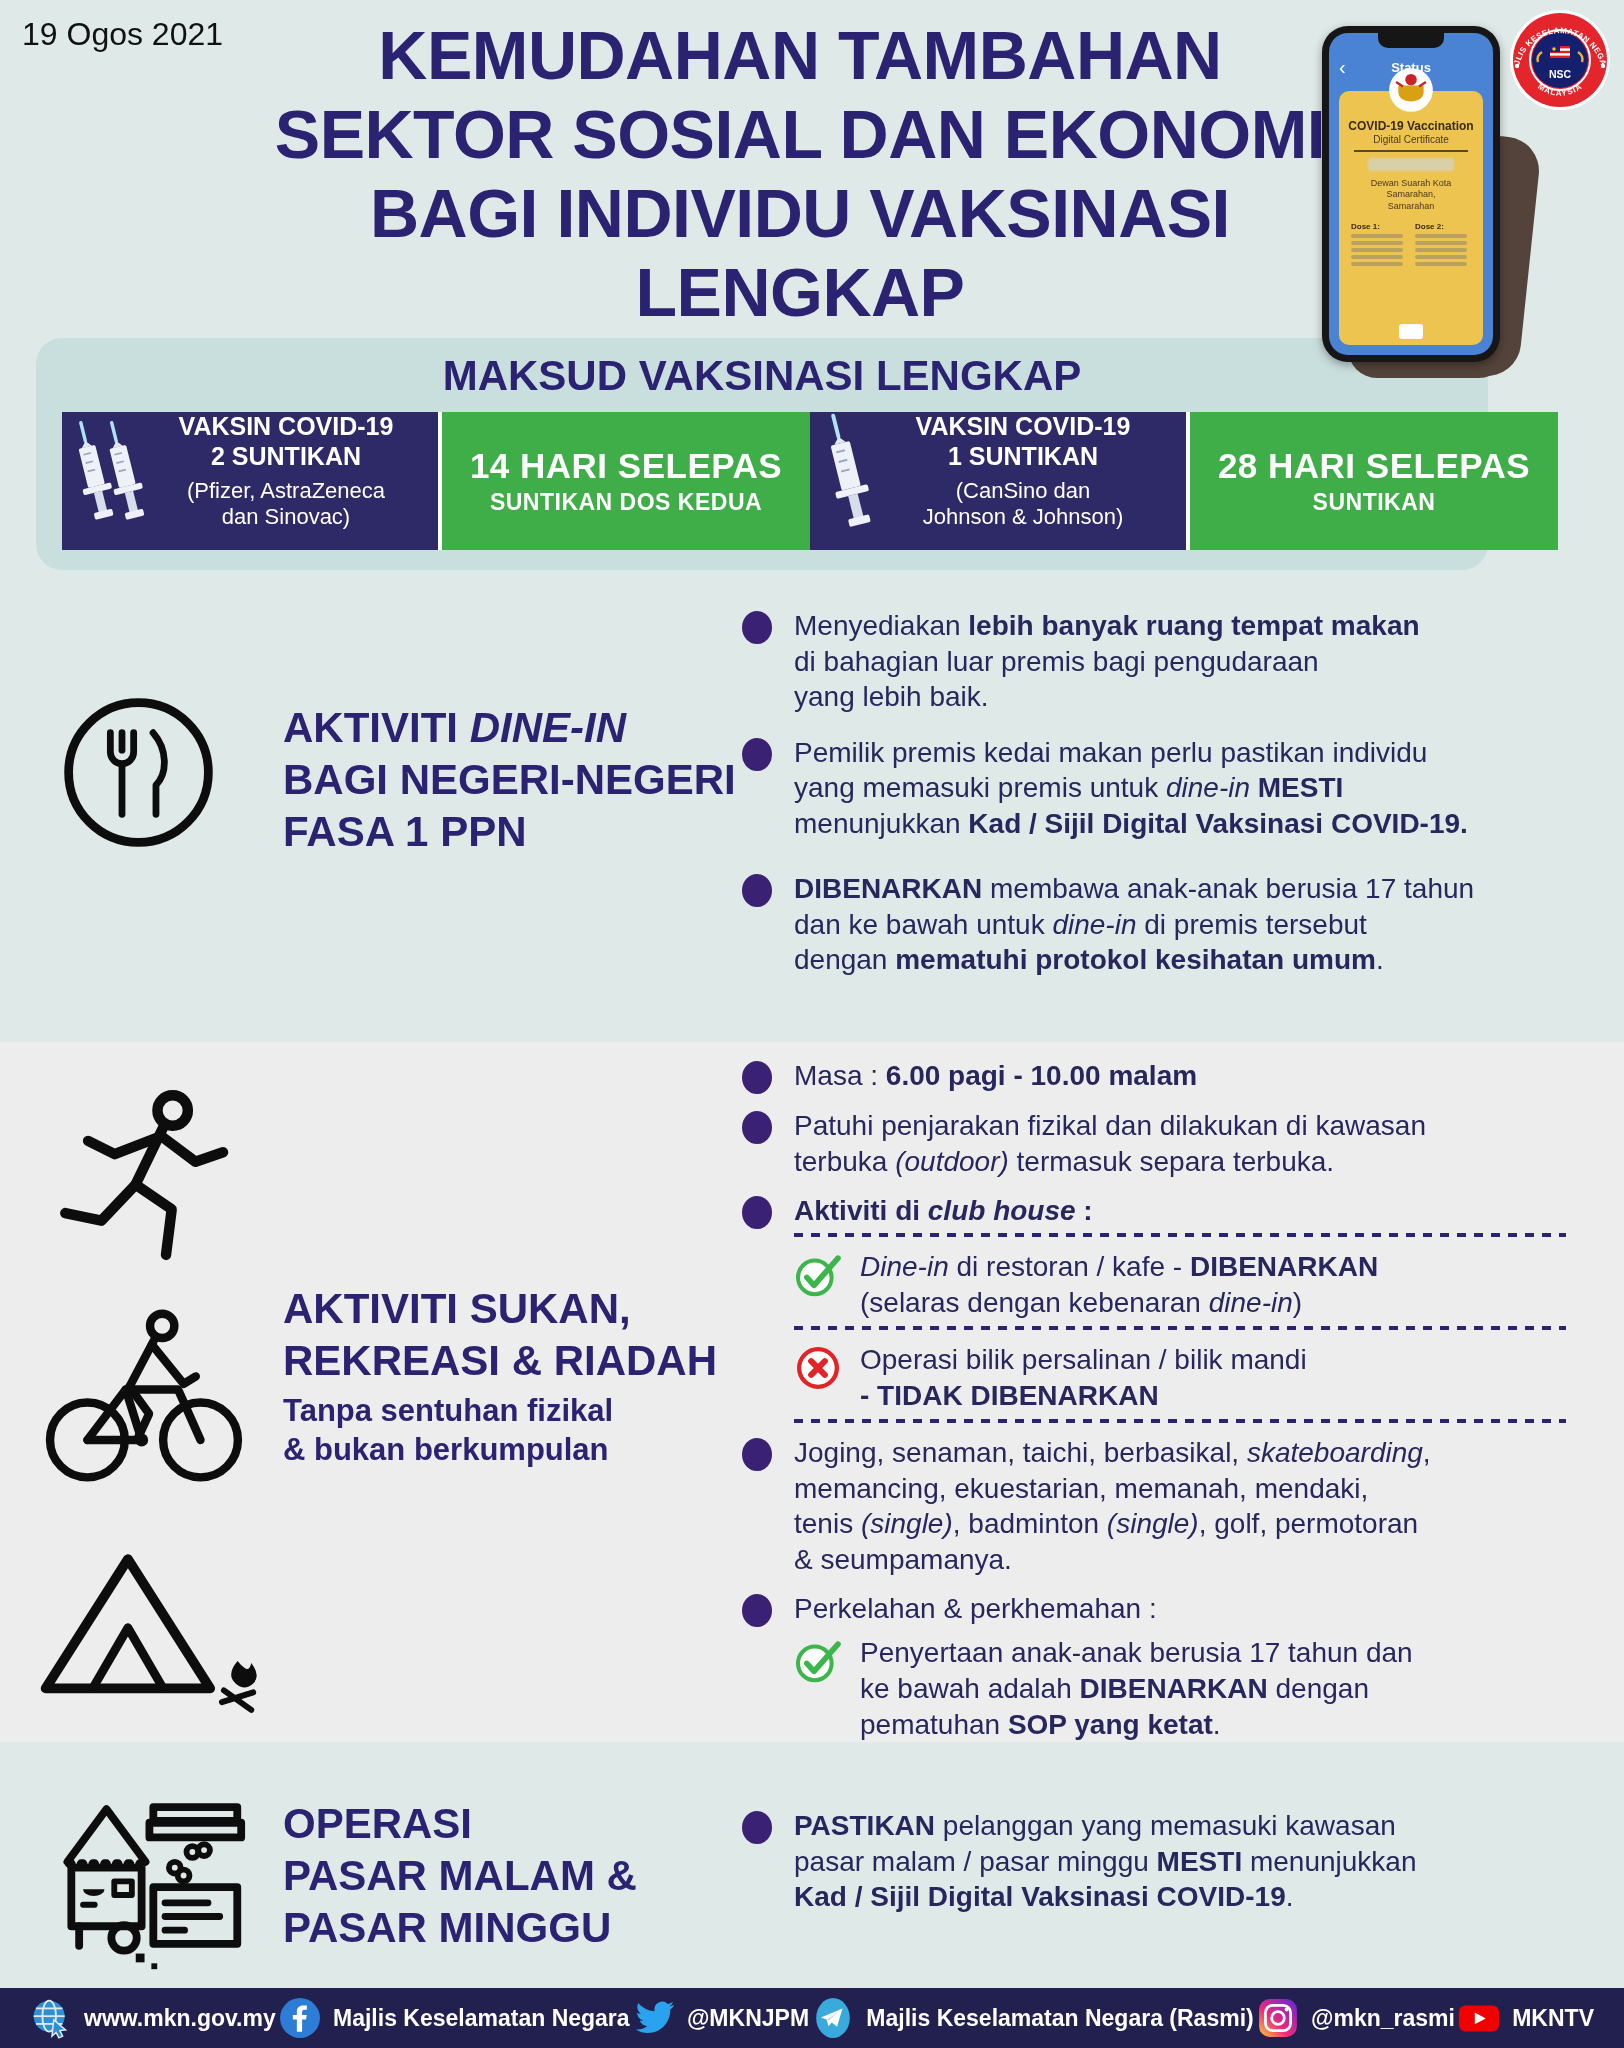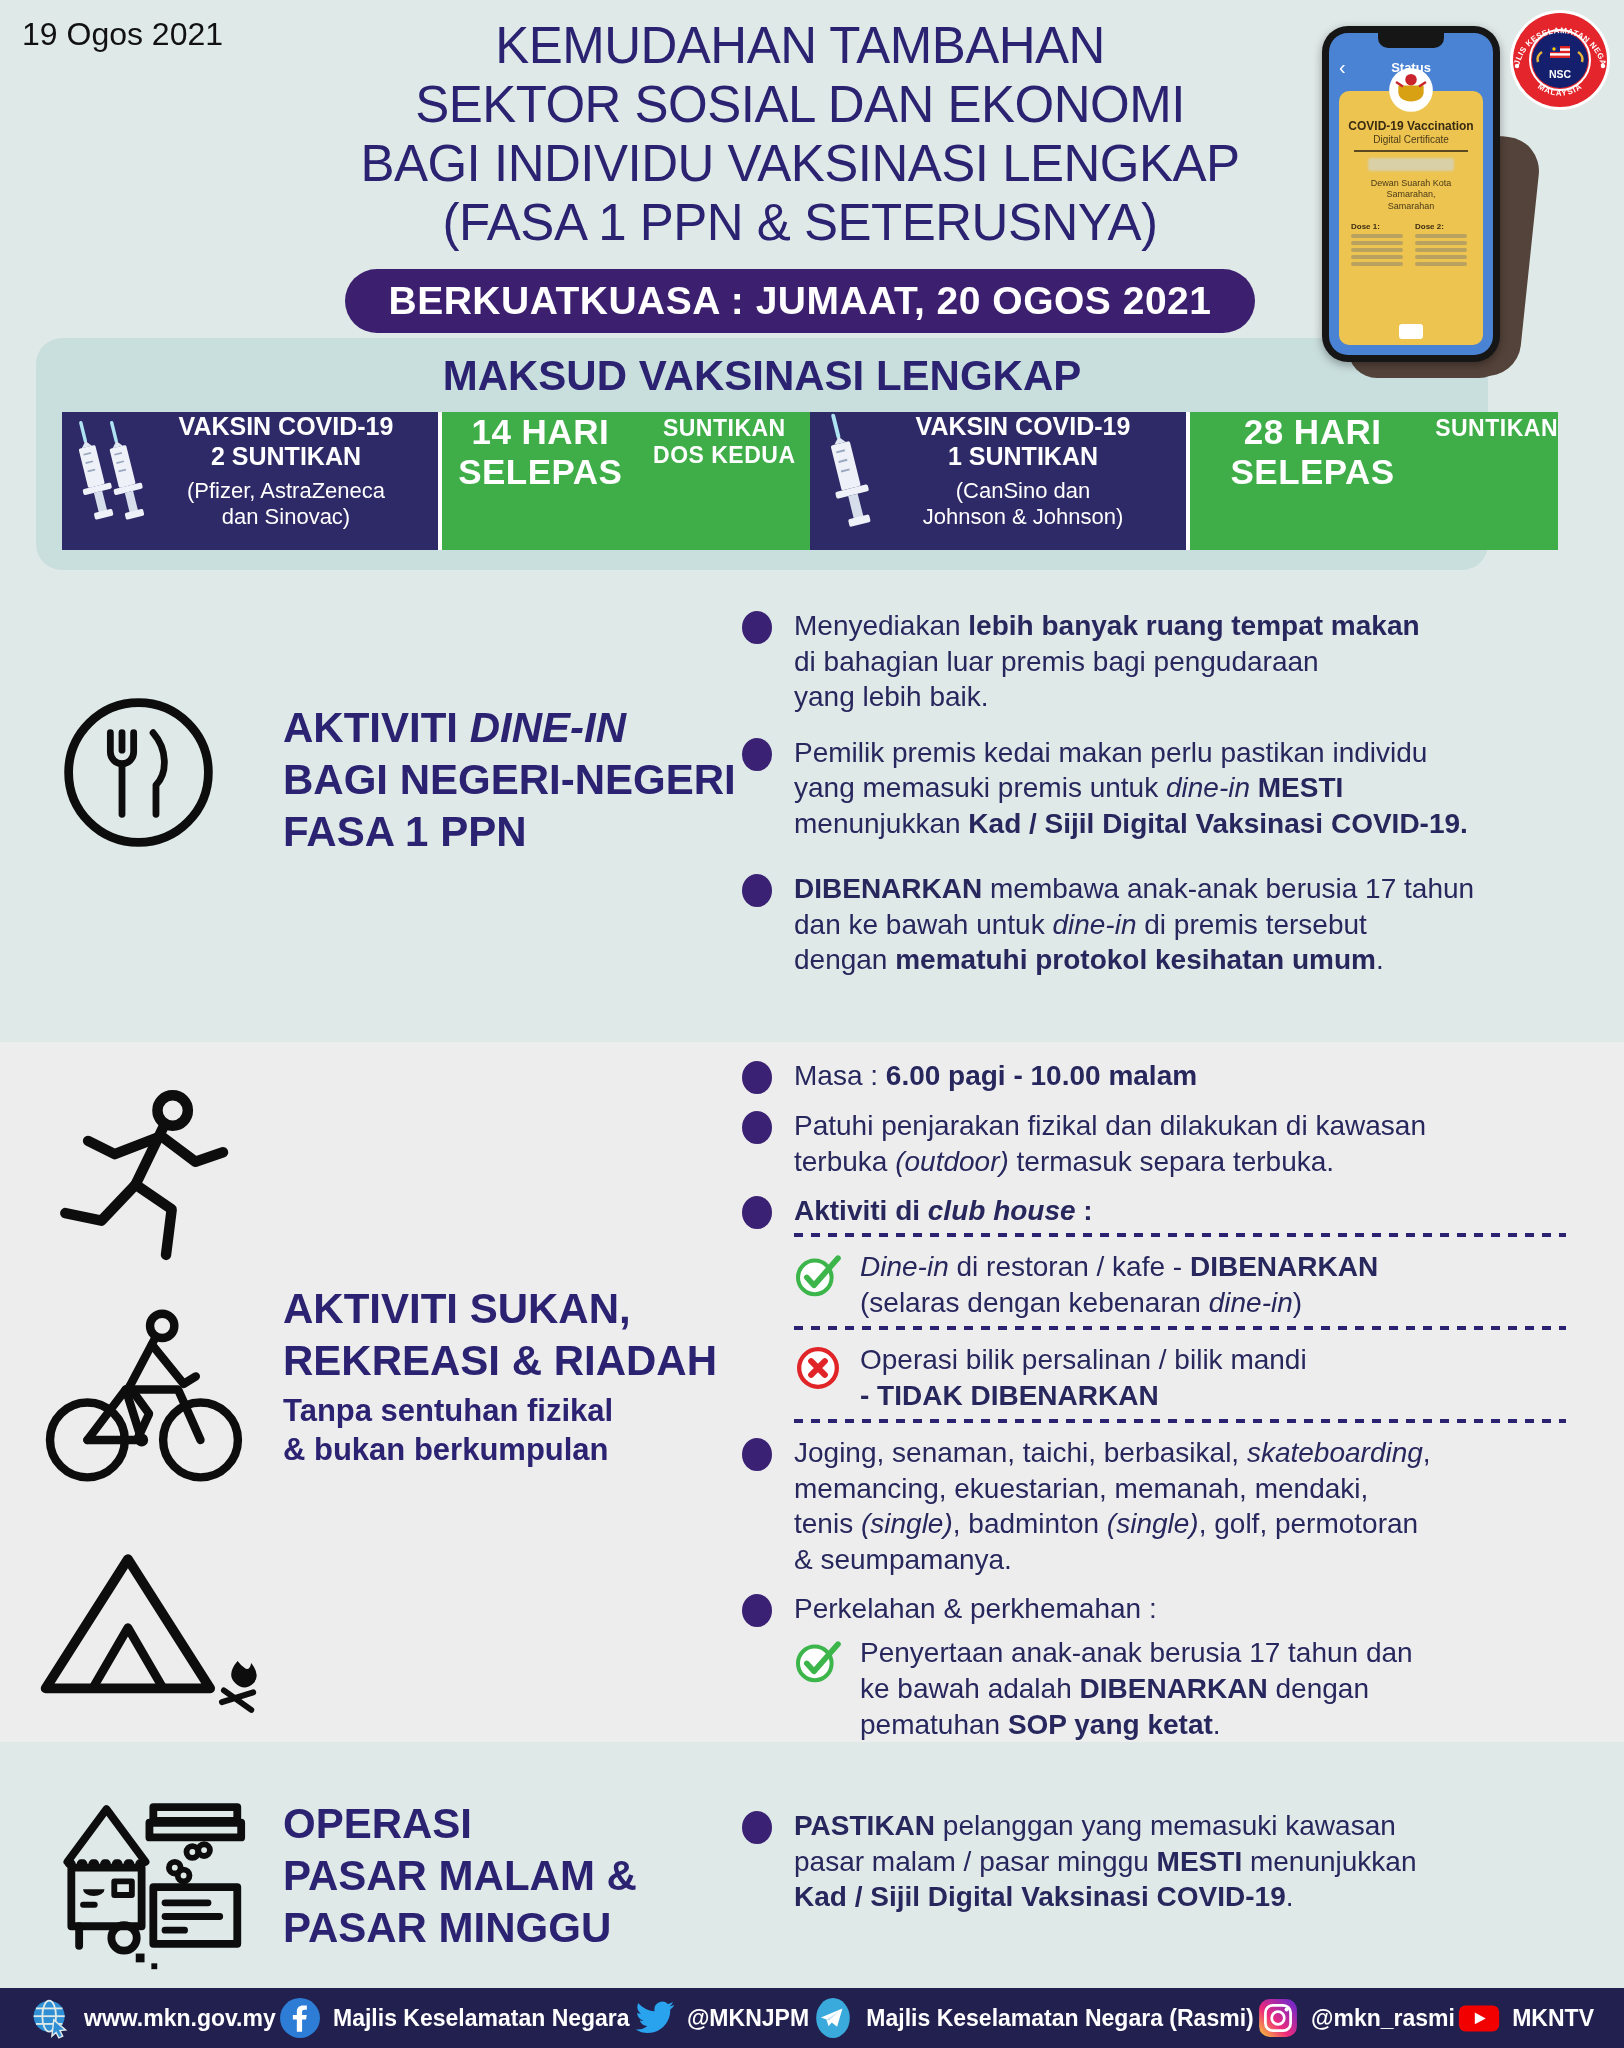--- a/index.html
+++ b/index.html
@@ -6,21 +6,21 @@
     --navy:#2b2371; --banner-purple:#3c206f; --green-box:#3fae49; --navy-box:#2e2a67;
     --panel-bg:#c9dfde; --page-bg:#dfe9e8; --gray-band:#ededee; --footer-bg:#21204e;
     --check-green:#3cb54a; --cross-red:#e02427; --bullet-dot:#3a2173; --body-text:#27275d;
   }
   html,body{margin:0;padding:0;}
   body{width:1624px;height:2048px;position:relative;overflow:hidden;
        background:var(--page-bg);font-family:"Liberation Sans",sans-serif;}
   
   .date{position:absolute;left:22px;top:16px;font-size:32px;color:#111;}
   .titlebox{position:absolute;left:250px;top:16px;width:1100px;text-align:center;}
-  .title-line{font-size:51px;font-weight:400;color:var(--navy);line-height:1.16;letter-spacing:-.5px;text-align:center;}
+  .title-line{font-size:68px;font-weight:700;color:var(--navy);line-height:1.16;letter-spacing:-.5px;text-align:center;}
   .banner{display:inline-block;margin-top:16px;background:var(--banner-purple);color:#fff;
           font-size:39px;font-weight:800;padding:10px 44px;border-radius:38px;letter-spacing:.5px;}
   
   .phone-wrap{position:absolute;left:1322px;top:26px;width:178px;height:336px;z-index:5;}
   .hand{position:absolute;background:#54433a;border-radius:34px;}
   .hand-fingers{right:-30px;top:110px;width:74px;height:240px;transform:rotate(6deg);}
   .hand-thumb{left:26px;bottom:-16px;width:160px;height:58px;}
   .phone-body{position:absolute;inset:0;background:#161616;border-radius:26px;padding:7px;
               box-shadow:0 3px 10px rgba(0,0,0,.35);}
   .screen{width:100%;height:100%;background:#4a83d4;border-radius:19px;overflow:hidden;position:relative;}
@@ -48,21 +48,21 @@
   .panel{position:absolute;left:36px;top:338px;width:1452px;height:232px;
          background:var(--panel-bg);border-radius:26px;}
   .panel-title{text-align:center;font-size:42px;font-weight:800;color:var(--navy);padding-top:14px;}
   .boxrow{position:absolute;left:26px;right:26px;top:74px;bottom:20px;display:flex;justify-content:space-between;}
   .pair{display:flex;gap:4px;background:#fff;flex:0 0 748px;}
   .vbox{background:var(--navy-box);color:#fff;display:flex;align-items:flex-start;padding:0 12px;flex:0 0 352px;}
   .vbox svg{flex:0 0 auto;}
   .vtxt{flex:1;text-align:center;}
   .vt{font-size:25px;font-weight:800;line-height:1.18;}
   .vs{font-size:22px;line-height:1.18;margin-top:7px;}
-  .gbox{background:var(--green-box);color:#fff;display:flex;flex-direction:row;justify-content:center;
+  .gbox{background:var(--green-box);color:#fff;display:flex;flex-direction:column;justify-content:center;
         text-align:center;flex:1;}
   .g1{font-size:35px;font-weight:800;letter-spacing:.5px;}
   .g2{font-size:23px;font-weight:800;margin-top:3px;letter-spacing:.5px;}
   
   .gray-band{position:absolute;left:0;right:0;top:1042px;height:700px;background:var(--gray-band);}
   .sec-head{position:absolute;color:var(--navy);}
   .sec-title div{font-size:42px;font-weight:800;line-height:1.24;}
   .sec-sub div{font-size:31px;font-weight:700;line-height:1.25;}
   .sec-sub{margin-top:5px;}
   .icon-block{position:absolute;}

